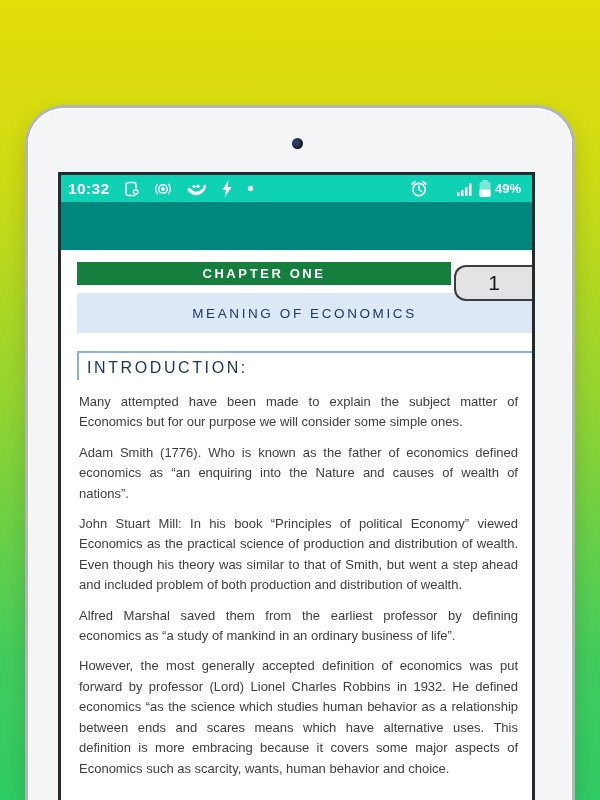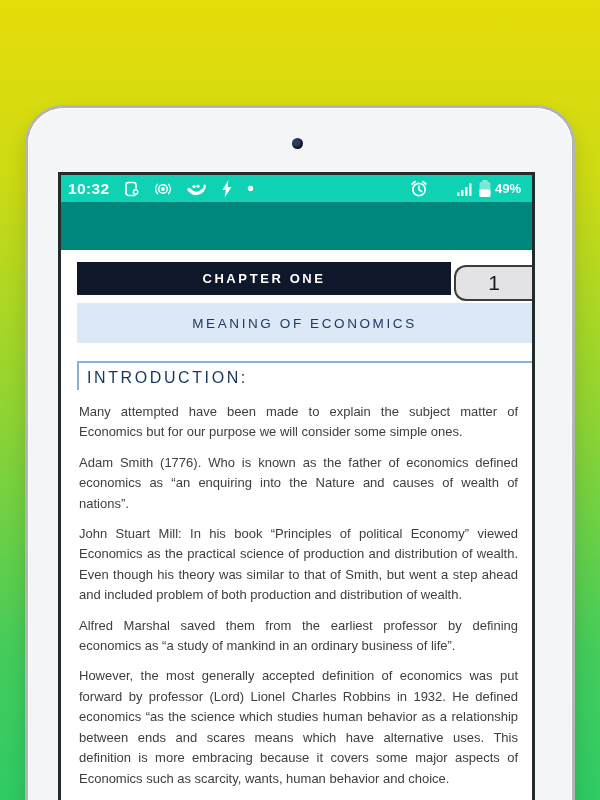--- a/index.html
+++ b/index.html
@@ -26,21 +26,21 @@
     padding:0 11px 0 7px;color:#fff;
   }
   .sb-time{font-size:15.5px;font-weight:700;letter-spacing:.4px;}
   .sb-icons{display:flex;align-items:center;gap:14px;margin-left:14px;}
   .sb-right{margin-left:auto;display:flex;align-items:center;}
   .sb-pct{font-size:13px;font-weight:700;margin-left:4px;}
   .icon{display:inline-flex;align-items:center;justify-content:center;}
   .appbar{height:48px;background:#00877d;}
   .page{position:relative;height:625px;background:#fff;}
   .chapter-bar{
-    margin:12px 0 0 16px;width:374px;height:33px;background:#0f172a;
+    margin:12px 0 0 16px;width:374px;height:23px;background:#15803d;
     display:flex;align-items:center;justify-content:center;
     color:#fff;font-weight:700;font-size:13px;letter-spacing:2.6px;
   }
   .page-tab{
     position:absolute;top:3px;right:0;width:78px;height:36px;
     background:#e3e3e5;border:2px solid #3c3c3c;border-right:none;
     border-radius:12px 0 0 12px;box-sizing:border-box;
     display:flex;align-items:center;justify-content:center;
     font-size:21px;color:#1b1b1b;
   }

